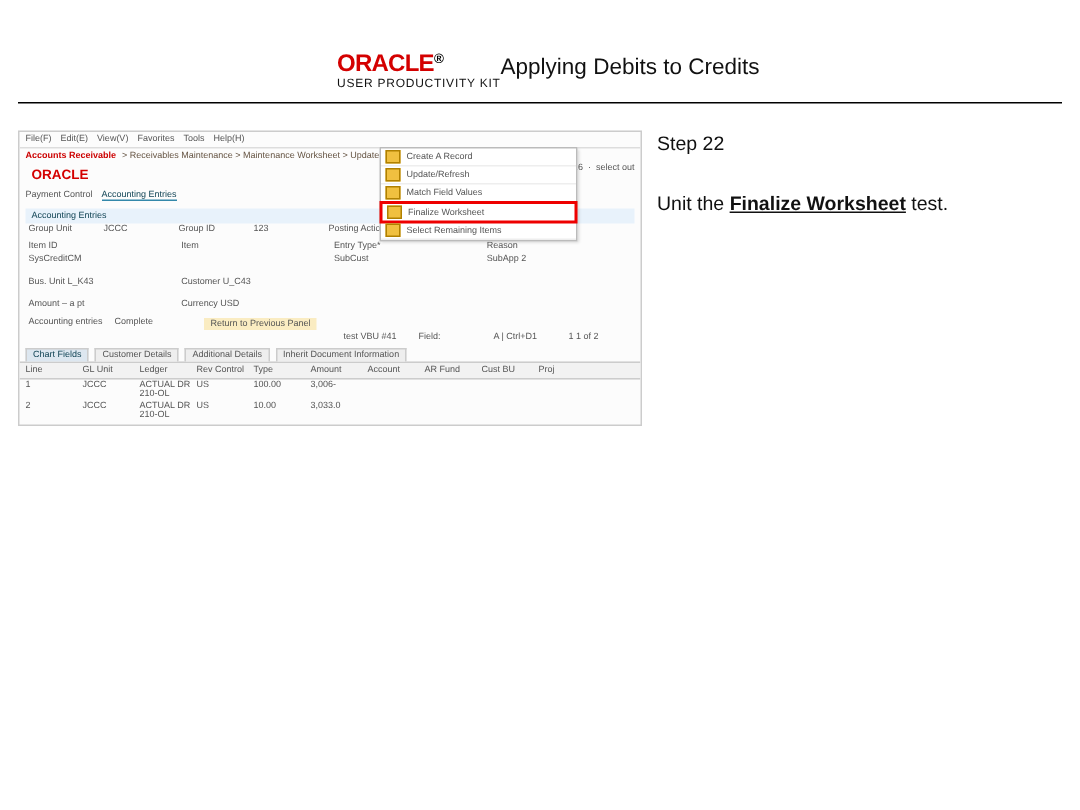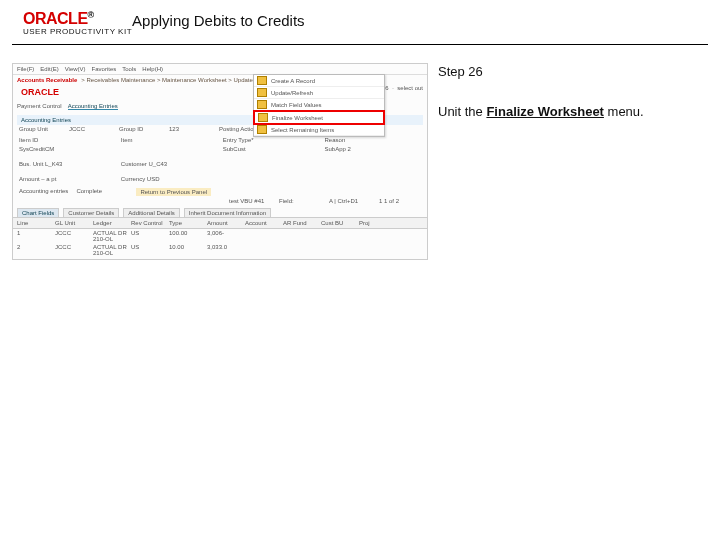--- a/index.html
+++ b/index.html
@@ -5,23 +5,24 @@
   body {
     margin: 0;
     padding: 0;
     font-family: Arial, Helvetica, sans-serif;
     background: #fff;
     width: 720px;
     height: 540px;
   }
   .header {
     display: flex;
-    justify-content: flex-start;
+    justify-content: center;
     align-items: flex-start;
     padding: 10px 12px 4px 23px;
+    margin-top: 24px;
   }
   .logo-block { font-size: 8px; color: #111; }
   .oracle-logo {
     font-weight: bold; font-size: 16px; letter-spacing: -0.5px; color: #d40000;
   }
   .oracle-logo .dot { font-size: 9px; vertical-align: top; color:#000; }
   .upk { letter-spacing: 0.5px; margin-top: -1px; }
   .title { font-size: 15px; color:#111; margin-top:2px; }
   .hr1 { border: none; border-top: 1.5px solid #000; margin: 4px 12px 0 12px;}
   .content { display: flex; padding: 18px 12px 0 12px; gap: 12px; }
@@ -199,18 +200,18 @@
         <span>ACTUAL DR 210-OL</span>
         <span>US</span>
         <span>10.00</span>
         <span>3,033.0</span>
       </div>
 
     </div>
   </div>
 
   <div class="text-col">
-    <div class="step">Step 26</div>
+    <div class="step">Step 22</div>
     <div>
-      <span>Unit the </span><span class="bold">Finalize Worksheet</span><span> menu.</span>
+      <span>Unit the </span><span class="bold">Finalize Worksheet</span><span> test.</span>
     </div>
   </div>
 </div>
 
 </body></html>

